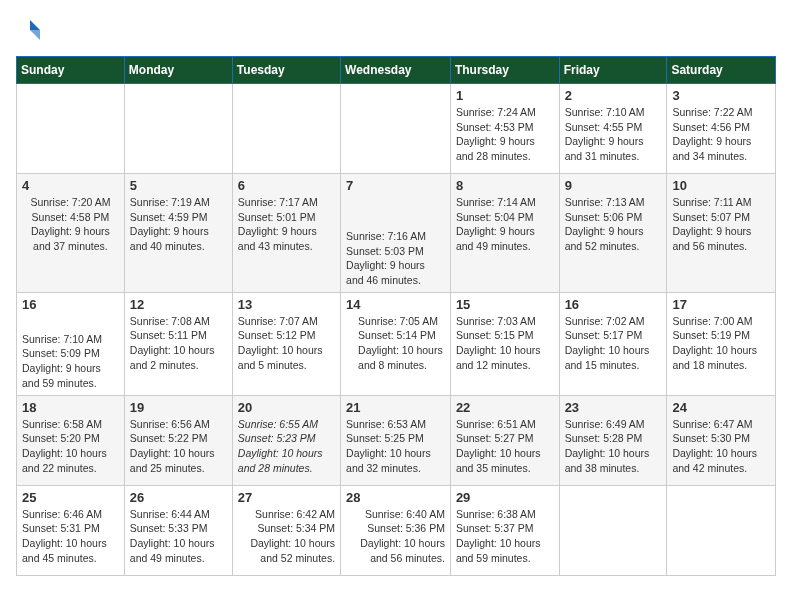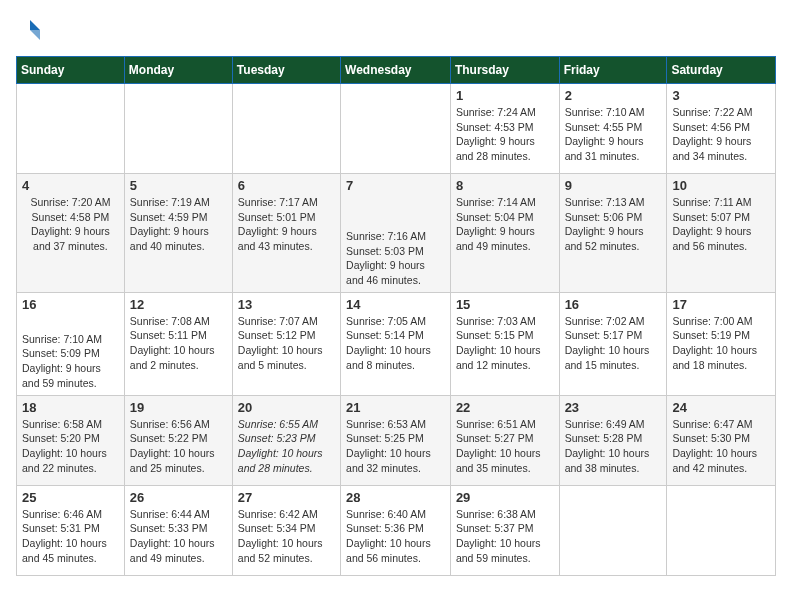--- a/index.html
+++ b/index.html
@@ -205,21 +205,21 @@
 Daylight: 10 hours and 2 minutes.</div>
         </td>
         <td>
           <span class="day-number">13</span>
           <div class="day-info" style="white-space: pre-line;">Sunrise: 7:07 AM
 Sunset: 5:12 PM
 Daylight: 10 hours and 5 minutes.</div>
         </td>
         <td>
           <span class="day-number">14</span>
-          <div class="day-info" style="white-space: pre-line;">Sunrise: 7:05 AM
+          <div class="day-info" style="white-space: pre-line; margin-left: 12px;">Sunrise: 7:05 AM
 Sunset: 5:14 PM
 Daylight: 10 hours and 8 minutes.</div>
         </td>
         <td>
           <span class="day-number">15</span>
           <div class="day-info" style="white-space: pre-line;">Sunrise: 7:03 AM
 Sunset: 5:15 PM
 Daylight: 10 hours and 12 minutes.</div>
         </td>
         <td>
@@ -287,27 +287,27 @@
 Daylight: 10 hours and 45 minutes.</div>
         </td>
         <td>
           <span class="day-number">26</span>
           <div class="day-info" style="white-space: pre-line;">Sunrise: 6:44 AM
 Sunset: 5:33 PM
 Daylight: 10 hours and 49 minutes.</div>
         </td>
         <td>
           <span class="day-number">27</span>
-          <div class="day-info" style="white-space: pre-line;">Sunrise: 6:42 AM
+          <div class="day-info" style="white-space: pre-line; text-align: right;">Sunrise: 6:42 AM
 Sunset: 5:34 PM
 Daylight: 10 hours and 52 minutes.</div>
         </td>
         <td>
           <span class="day-number">28</span>
-          <div class="day-info" style="white-space: pre-line;">Sunrise: 6:40 AM
+          <div class="day-info" style="white-space: pre-line; text-align: right;">Sunrise: 6:40 AM
 Sunset: 5:36 PM
 Daylight: 10 hours and 56 minutes.</div>
         </td>
         <td>
           <span class="day-number">29</span>
           <div class="day-info" style="white-space: pre-line;">Sunrise: 6:38 AM
 Sunset: 5:37 PM
 Daylight: 10 hours and 59 minutes.</div>
         </td>
         <td class="empty-cell"></td>

